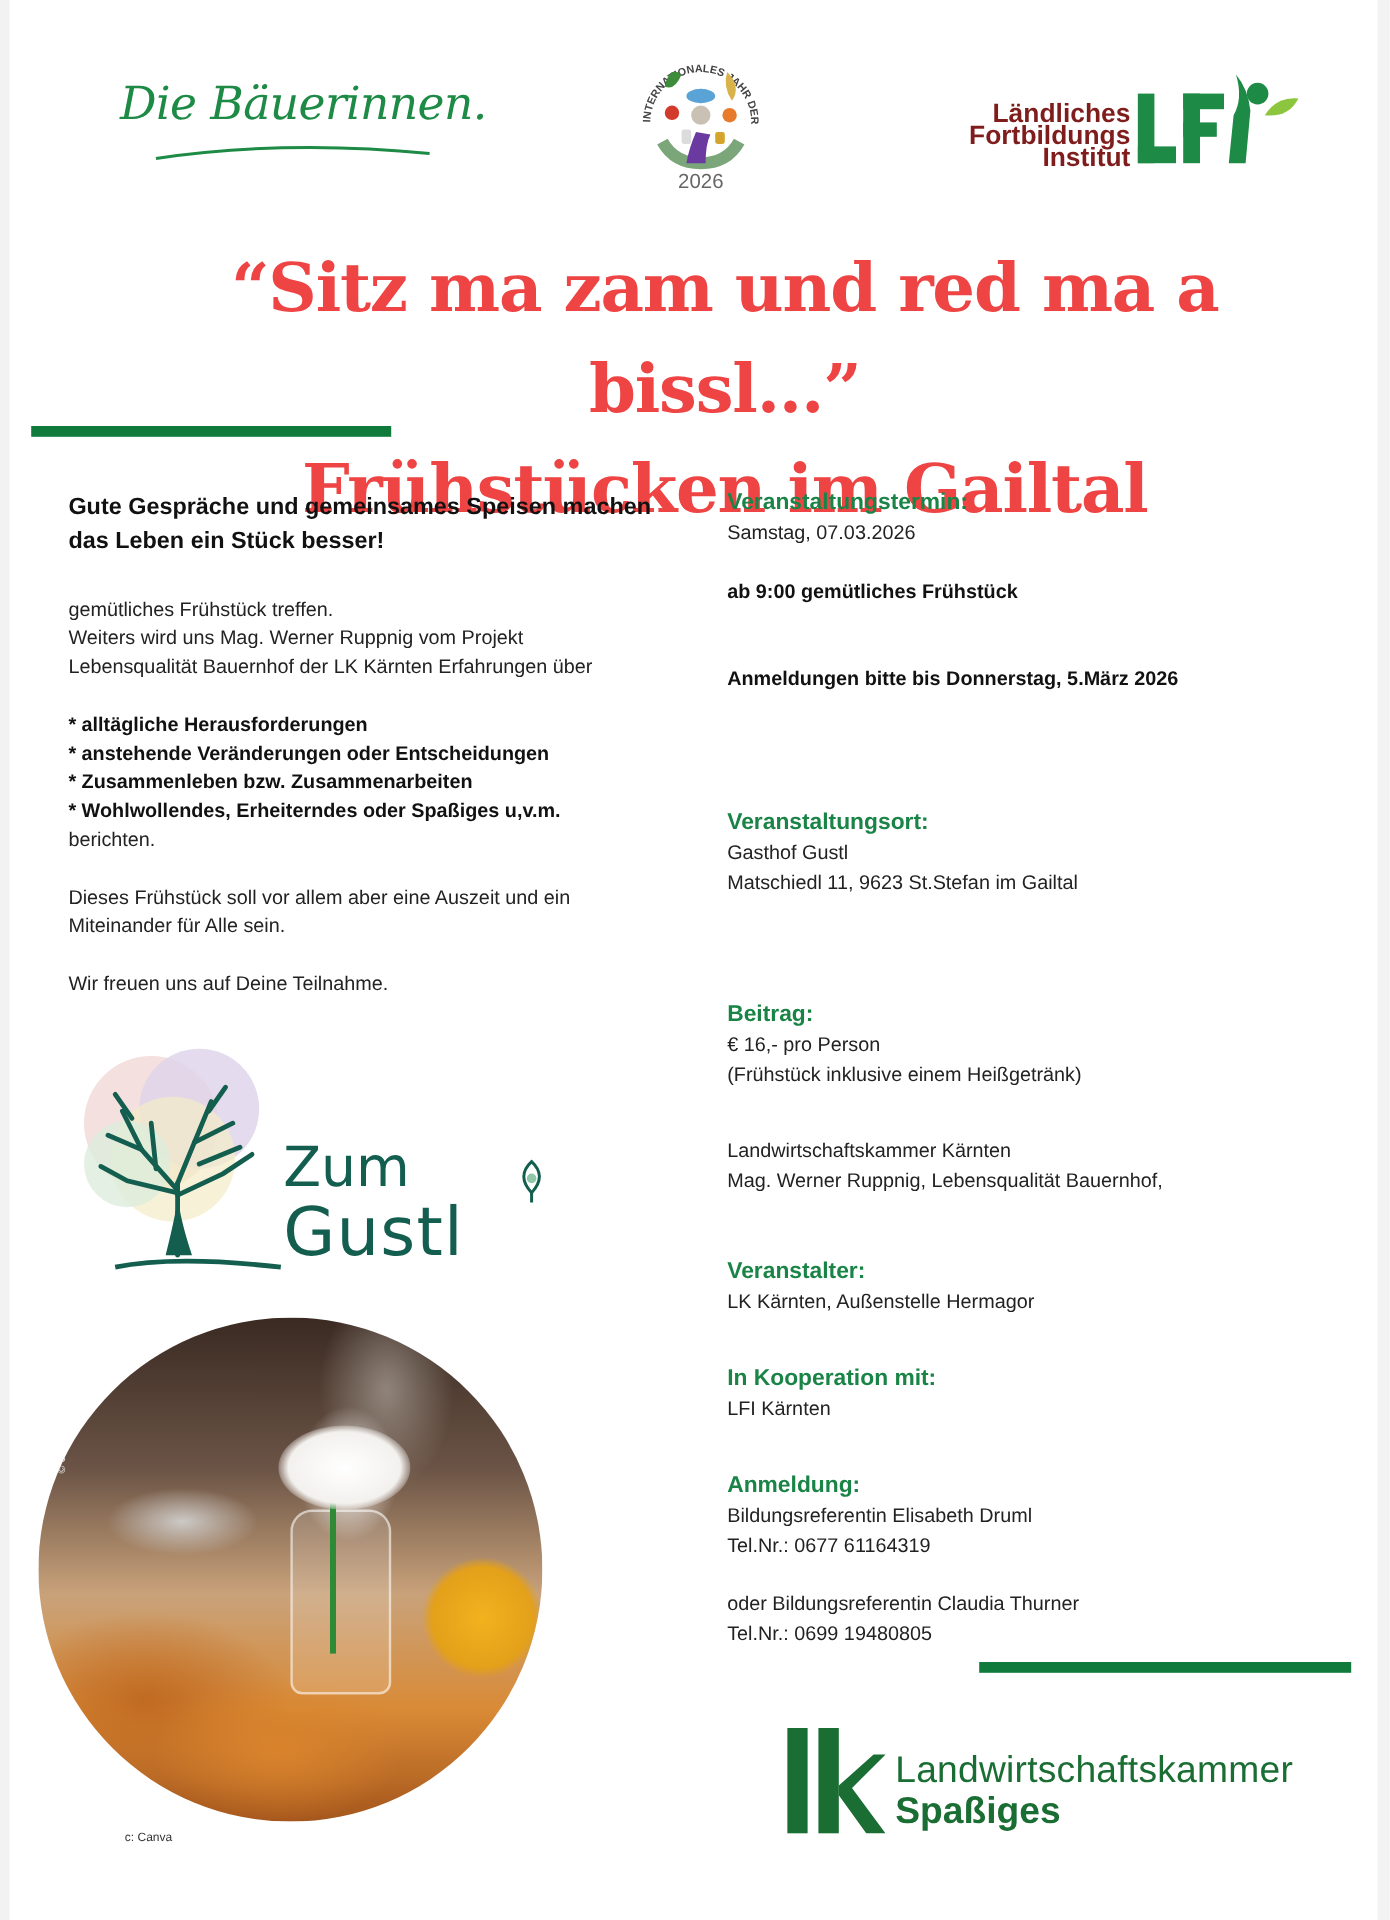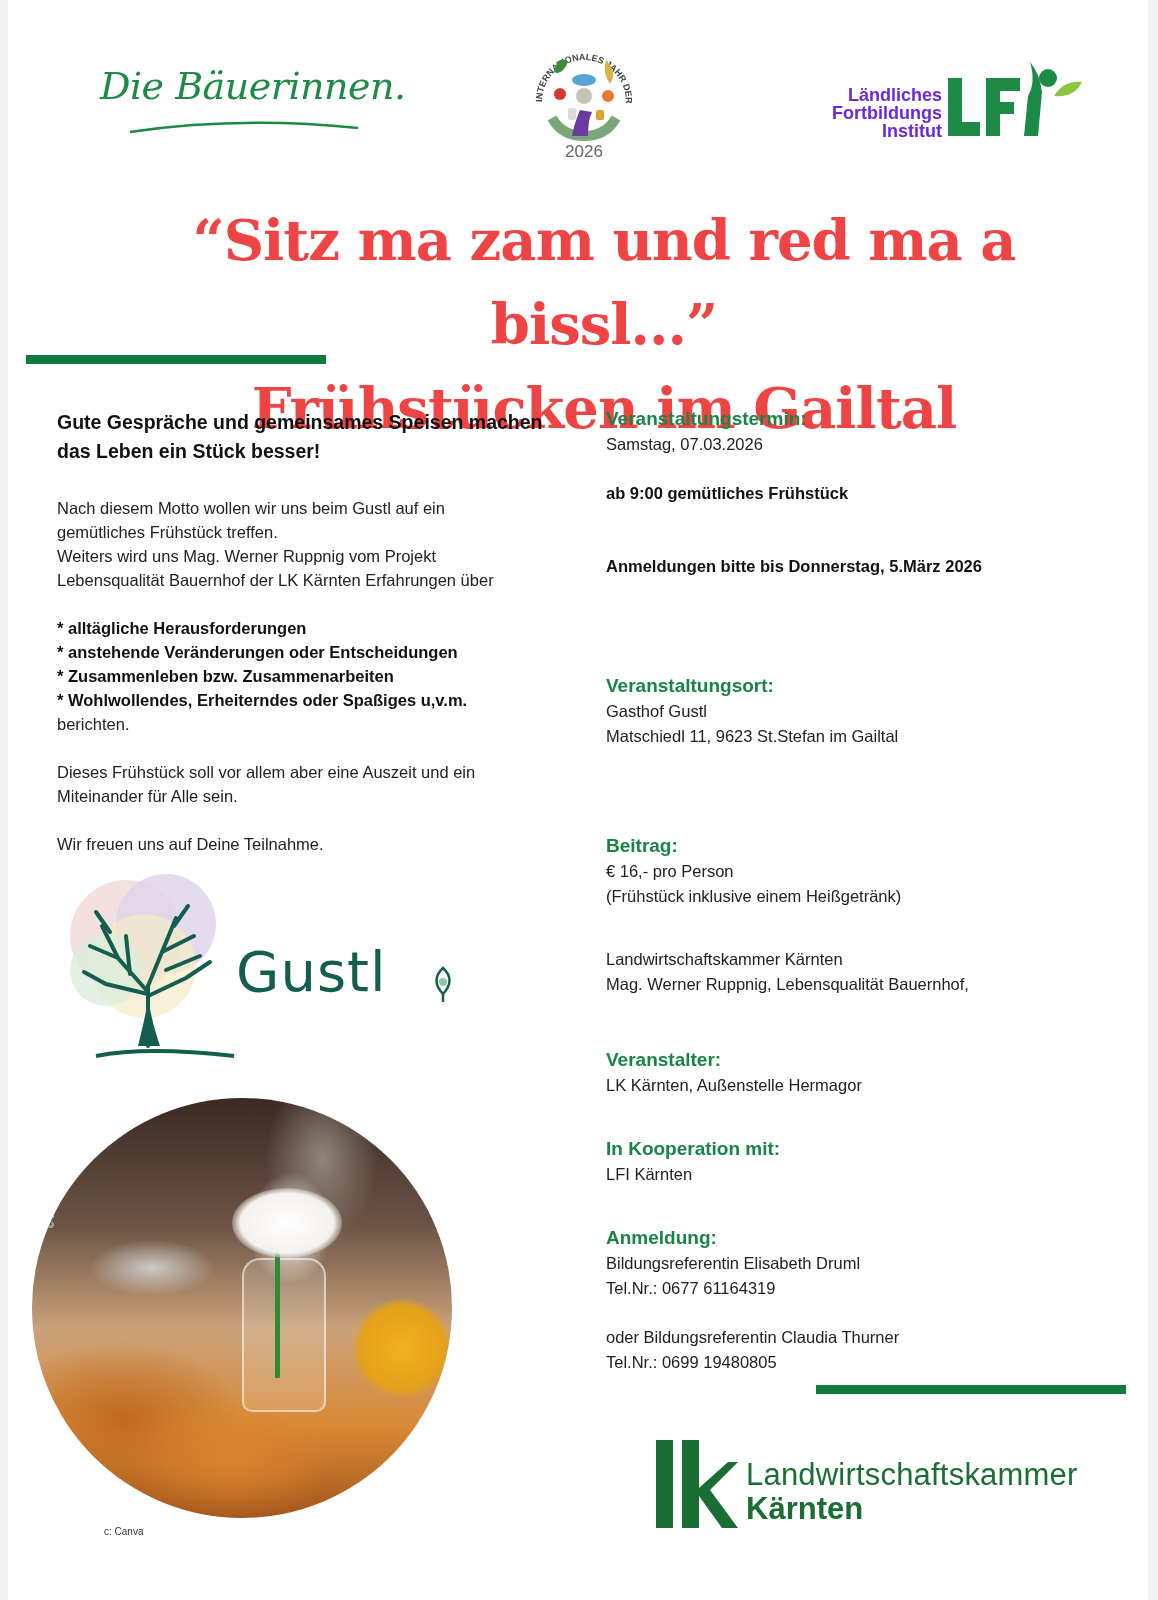--- a/index.html
+++ b/index.html
@@ -14,22 +14,22 @@
 
   
   .logo-baeuerinnen { left:92px; top:64px; width:270px; height:80px; }
   .logo-baeuerinnen .script {
     font-family:"DejaVu Serif", serif; font-style:italic; font-size:38px; color:#1d8a45;
     letter-spacing:-0.5px; white-space:nowrap;
   }
   .logo-iyfw { left:514px; top:32px; width:124px; height:132px; }
   .logo-lfi { left:820px; top:56px; width:260px; height:90px; }
   .lfi-text {
-    position:absolute; right:146px; top:30px; text-align:right; color:#6d28d9;
-    font-weight:bold; font-size:18px; line-height:18px;
+    position:absolute; right:146px; top:30px; text-align:right; color:#7f1d1d;
+    font-weight:bold; font-size:22px; line-height:18px;
   }
   .lfi-mark { position:absolute; right:0; top:0; width:140px; height:90px; }
 
   
   .title {
     left:76px; top:198px; width:1040px;
     font-family:"DejaVu Serif", serif; font-weight:bold; font-size:56px; line-height:84px;
     color:#ef4444; letter-spacing:-1px;text-align:center;
   }
   .rule-top { left:18px; top:355px; width:300px; height:9px; background:#0f7a3c; }
@@ -138,21 +138,20 @@
   </div>
 
   <div class="abs title">
     <div>“Sitz ma zam und red ma a bissl...”</div>
     <div>Frühstücken im Gailtal</div>
   </div>
   <div class="abs rule-top"></div>
 
   <div class="abs left-col">
     <p class="lead">Gute Gespräche und gemeinsames Speisen machen das Leben ein Stück besser!</p>
-    <p class="para">Nach diesem Motto wollen wir uns beim Gustl auf ein</p>
     <p class="para">gemütliches Frühstück treffen.</p>
     <p class="para">Weiters wird uns Mag. Werner Ruppnig vom Projekt</p>
     <p class="para">Lebensqualität Bauernhof der LK Kärnten Erfahrungen über</p>
     <div class="gap"></div>
     <p class="para bold">* alltägliche Herausforderungen</p>
     <p class="para bold">* anstehende Veränderungen oder Entscheidungen</p>
     <p class="para bold">* Zusammenleben bzw. Zusammenarbeiten</p>
     <p class="para bold">* Wohlwollendes, Erheiterndes oder Spaßiges u,v.m.</p>
     <p class="para">berichten.</p>
     <div class="gap"></div>
@@ -178,20 +177,21 @@
         <path d="M82 128 L40 118 L18 106"></path>
         <path d="M64 108 L60 70"></path>
         <path d="M100 104 L134 90"></path>
         <path d="M108 60 L122 40"></path>
         <path d="M44 66 L30 46"></path>
       </g>
       <path d="M72 180 Q82 140 82 130 Q84 150 94 180 Z" fill="#135e4e"></path>
       <path d="M30 190 Q80 180 168 190" stroke="#135e4e" stroke-width="4" fill="none"></path>
     </svg>
     <div class="gustl-text">
+      <span class="gustl-zum">Zum</span>
       <span class="gustl-name">Gustl</span>
     </div>
     <svg width="30" height="40" style="position:absolute;left:362px;top:100px">
       <path d="M15 2 Q28 14 15 28 Q2 14 15 2Z" fill="none" stroke="#135e4e" stroke-width="2.5"></path>
       <path d="M15 28 L15 36" stroke="#135e4e" stroke-width="2.5"></path>
       <circle cx="15" cy="16" r="4" fill="#8fc7a8"></circle>
     </svg>
   </div>
 
   <div class="abs photo">
@@ -244,17 +244,17 @@
   <div class="abs rule-bottom"></div>
 
   <div class="abs lk">
     <svg class="lk-mark" viewBox="0 0 82 88">
       <rect x="0" y="0" width="17" height="88" fill="#1a6e34"></rect>
       <rect x="26" y="0" width="17" height="88" fill="#1a6e34"></rect>
       <path d="M43 48 L72 22 L82 22 L54 50 L82 88 L66 88 L43 56 Z" fill="#1a6e34"></path>
     </svg>
     <div class="lk-text">
       <span class="lk-line1">Landwirtschaftskammer</span>
-      <span class="lk-line2">Kärnten</span>
+      <span class="lk-line2">Spaßiges</span>
     </div>
   </div>
 
 </div>
 
 </body></html>

